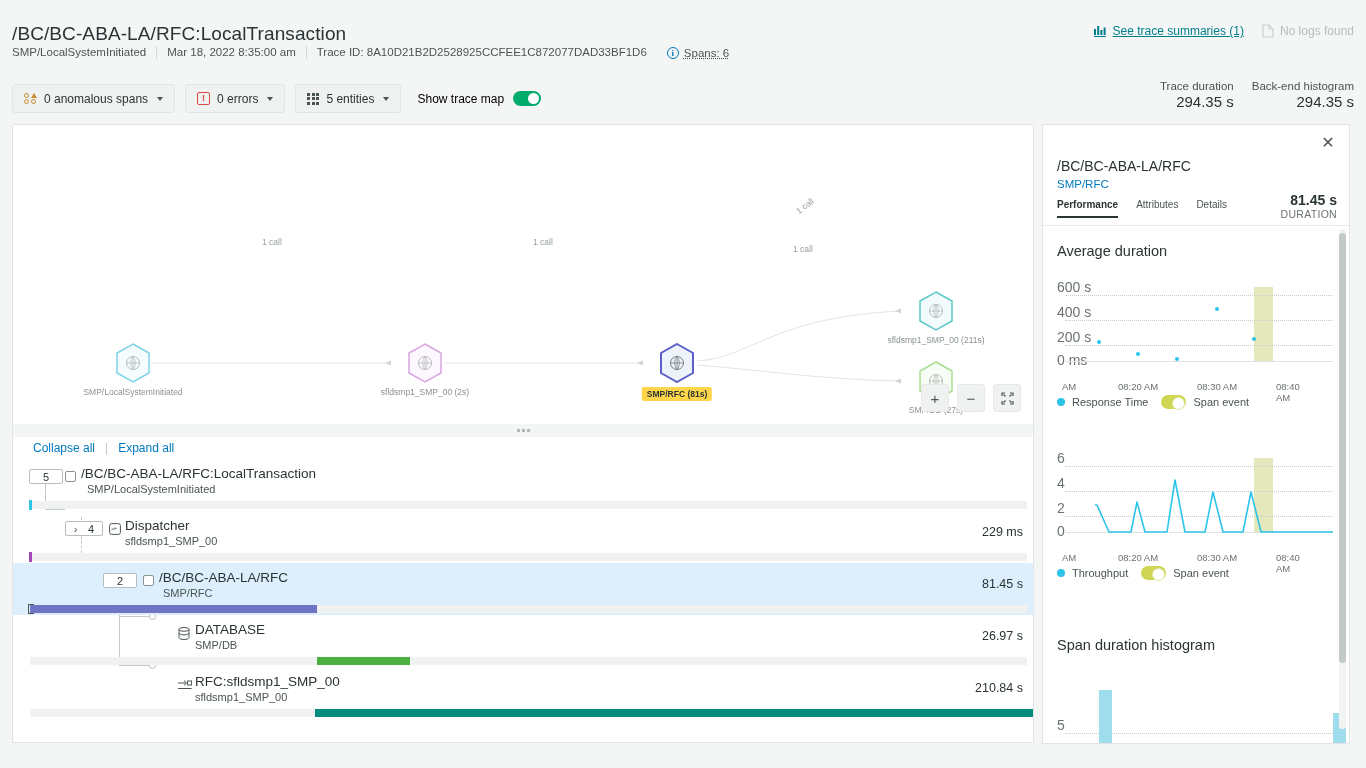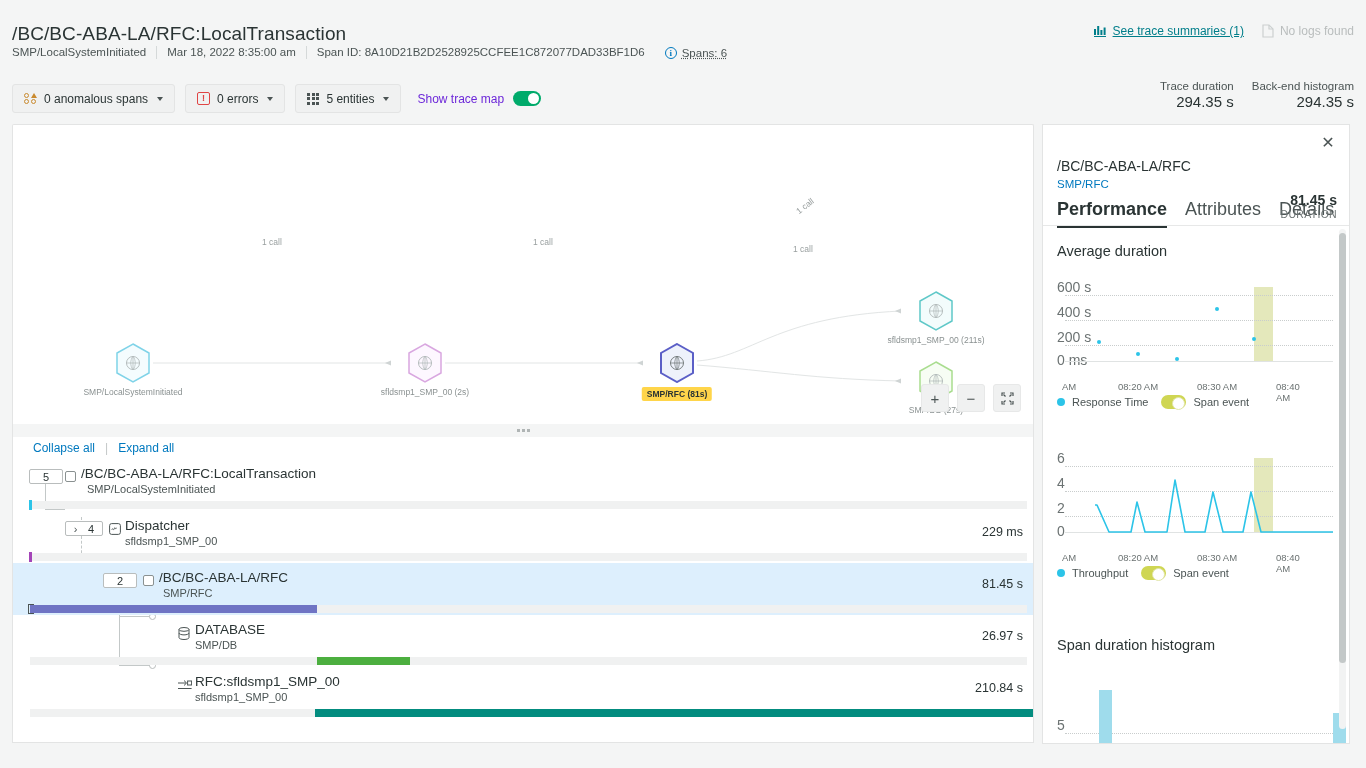--- a/index.html
+++ b/index.html
@@ -43,21 +43,21 @@
   .anom-ico i { width: 5px; height: 5px; border: 1px solid #c98a2e; border-radius: 50%; display: block; }
   .anom-ico i.tri { border: none; width: 0; height: 0; border-left: 3px solid transparent; border-right: 3px solid transparent; border-bottom: 5px solid #c98a2e; border-radius: 0; }
   .err-ico { width: 13px; height: 13px; border: 1.3px solid #e04545; border-radius: 2px; color: #e04545; font-size: 9px; line-height: 11px; text-align: center; font-weight: bold; }
   .grid-ico { display: grid; grid-template-columns: repeat(3, 3px); grid-template-rows: repeat(3, 3px); gap: 1.5px; }
   .grid-ico i { background: #4b5454; display: block; }
   .search-wrap { display: flex; align-items: center; gap: 8px; height: 29px; padding: 0 10px; width: 178px; }
   .mag { width: 11px; height: 11px; border: 1.4px solid #6b7272; border-radius: 50%; position: relative; flex: none; }
   .mag::after { content: ""; position: absolute; width: 1.4px; height: 4.5px; background: #6b7272; right: -2px; bottom: -3.5px; transform: rotate(-45deg); }
   .search-wrap input { border: none; outline: none; background: transparent; font-family: inherit; font-size: 12px; color: #2a3434; width: 100%; }
   .search-wrap input::placeholder { color: #8a9191; }
-  .tmap-toggle { display: flex; align-items: center; gap: 9px; font-size: 12px; color: #6d28d9; margin-left: 6px; cursor: pointer; }
+  .tmap-toggle { display: flex; align-items: center; gap: 9px; font-size: 12px; color: #000000; margin-left: 6px; cursor: pointer; }
   .sw { width: 28px; height: 15px; border-radius: 8px; background: #00ab6b; position: relative; }
   .sw::after { content: ""; position: absolute; width: 11px; height: 11px; border-radius: 50%; background: #fff; top: 2px; right: 2px; }
 
   
   .tmap { position: absolute; left: 12px; top: 124px; width: 1022px; height: 300px; background: #fff; border: 1px solid #e3e4e4; border-bottom: none; border-radius: 2px 2px 0 0; overflow: hidden; }
   .node { position: absolute; width: 36px; height: 40px; }
   .hex { width: 36px; height: 40px; display: block; }
   .node .nlabel { position: absolute; top: 44px; left: 50%; transform: translateX(-50%); white-space: nowrap; font-size: 8.5px; color: #8a9191; }
   .node .nlabel.hl { background: #ffd54a; color: #2a3434; font-weight: bold; padding: 2px 5px; border-radius: 2px; font-size: 8.5px; }
   .edge-lbl { position: absolute; font-size: 8.5px; color: #9aa0a0; white-space: nowrap; }
@@ -92,21 +92,21 @@
   .connector.dashed { border-left: 1px dashed #c3c8c8; }
   .connector-h { position: absolute; border-top: 1px solid #c3c8c8; }
   .connector-h.dashed { border-top: 1px dashed #c3c8c8; }
   .cdot { position: absolute; width: 7px; height: 7px; border: 1px solid #b9bdbd; border-radius: 50%; background: #fff; }
 
   
   .rpanel { position: absolute; left: 1042px; top: 124px; width: 308px; height: 620px; background: #fff; border: 1px solid #e3e4e4; overflow: hidden; }
   .rp-close { position: absolute; right: 12px; top: 9px; width: 18px; height: 18px; color: #4b5454; font-size: 16px; line-height: 17px; text-align: center; cursor: pointer; }
   .rp-title { position: absolute; left: 14px; top: 33px; font-size: 14px; color: #2a3434; }
   .rp-sub { position: absolute; left: 14px; top: 53px; font-size: 11.5px; color: #0079bf; cursor: pointer; }
-  .rp-tabs { position: absolute; left: 14px; top: 74px; display: flex; gap: 18px; font-size: 18px; }
+  .rp-tabs { position: absolute; left: 14px; top: 74px; display: flex; gap: 18px; font-size: 10px; }
   .rp-tabs .tab { color: #4b5454; padding-bottom: 6px; cursor: pointer; }
   .rp-tabs .tab.active { color: #2a3434; font-weight: bold; border-bottom: 2.5px solid #2a3434; }
   .rp-dur { position: absolute; right: 12px; top: 67px; text-align: right; }
   .rp-dur .v { font-size: 14px; font-weight: bold; color: #2a3434; }
   .rp-dur .k { font-size: 10.5px; color: #6b7272; letter-spacing: .3px; }
   .rp-divider { position: absolute; left: 0; right: 0; top: 100px; border-top: 1px solid #e7e8e8; }
 
   .chart-blk { position: absolute; left: 14px; width: 280px; }
   .chart-title { font-size: 14.5px; color: #2a3434; margin-bottom: 10px; }
   .chart-area { position: relative; width: 276px; height: 110px; }
@@ -128,21 +128,21 @@
 </head>
 <body>
 
 <div class="app">
 
   <div class="hdr">
     <div class="hdr-title">/BC/BC-ABA-LA/RFC:LocalTransaction</div>
     <div class="hdr-meta">
       <span class="seg">SMP/LocalSystemInitiated</span>
       <span class="seg">Mar 18, 2022 8:35:00 am</span>
-      <span class="seg last">Span ID: 8A10D21B2D2528925CCFEE1C872077DAD33BF1D6</span>
+      <span class="seg last">Trace ID: 8A10D21B2D2528925CCFEE1C872077DAD33BF1D6</span>
       <span class="spans-seg">
         <span class="info-i">i</span>
         <span class="spans-txt">Spans: 6</span>
       </span>
     </div>
 
     <div class="hdr-right">
       <div class="tracesum">
         <svg width="13" height="12" viewBox="0 0 13 12">
           <rect x="0" y="4" width="2" height="6" fill="#007e8a"></rect>

